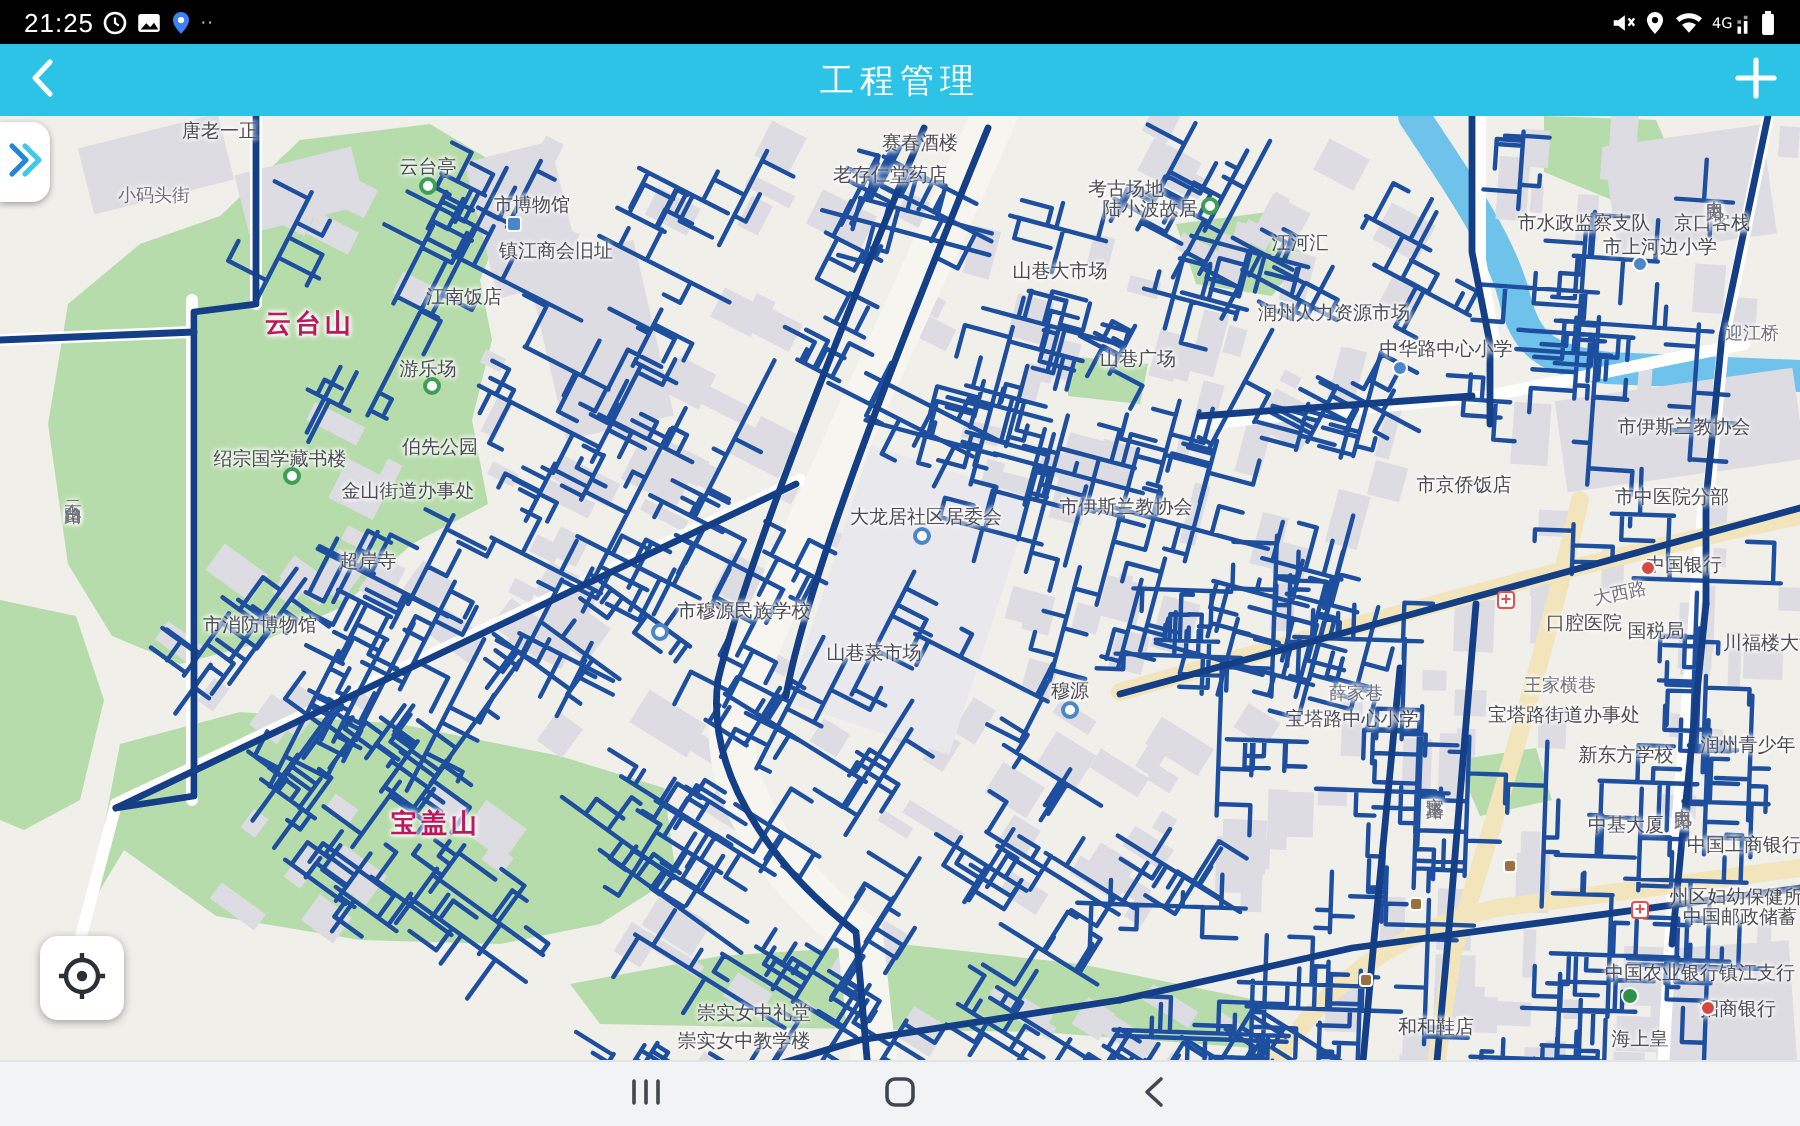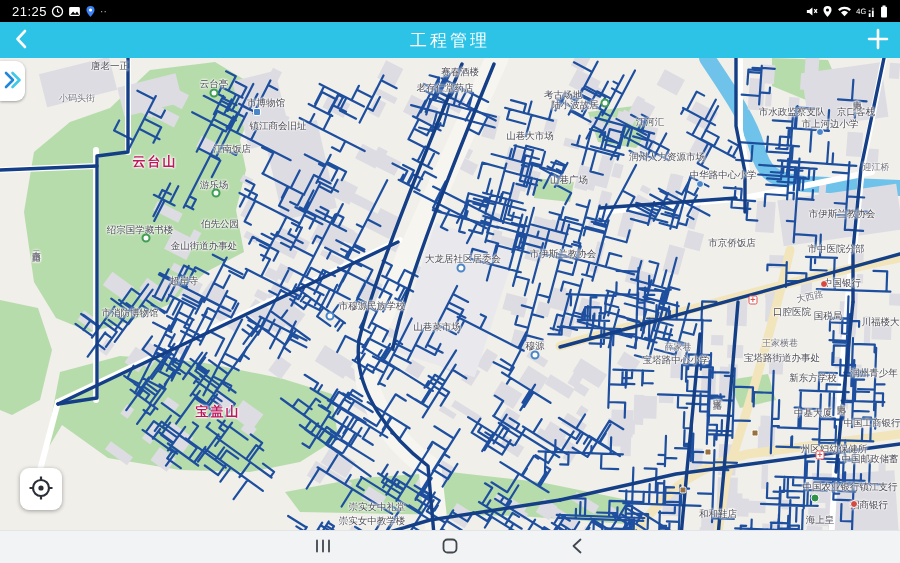--- a/index.html
+++ b/index.html
@@ -507,21 +507,21 @@
         <div class="mlabel" style="left: 874px; top: 315px;">润州青少年</div>
         <div class="mlabel" style="left: 813px; top: 355px;">中基大厦</div>
         <div class="mlabel" style="left: 872px; top: 365px;">中国工商银行</div>
         <div class="mlabel road vert" style="left: 717px; top: 335px;">宝塔路</div>
         <div class="mlabel road vert" style="left: 841px; top: 340px;">电力路</div>
         <div class="mlabel" style="left: 463px; top: 201px;">大龙居社区居委会</div>
         <div class="mlabel" style="left: 563px; top: 196px;">市伊斯兰教协会</div>
         <div class="mlabel" style="left: 372px; top: 248px;">市穆源民族学校</div>
         <div class="mlabel" style="left: 437px; top: 269px;">山巷菜市场</div>
         <div class="mlabel" style="left: 535px; top: 288px;">穆源</div>
-        <div class="mlabel" style="left: 824px; top: 391px; padding-left: 20px;">州区妇幼保健所</div>
+        <div class="mlabel" style="left: 858px; top: 391px; padding-left: 20px;">州区妇幼保健所</div>
         <div class="mlabel" style="left: 870px; top: 401px;">中国邮政储蓄</div>
         <div class="mlabel" style="left: 850px; top: 429px;">中国农业银行镇江支行</div>
         <div class="mlabel" style="left: 869px; top: 447px;">招商银行</div>
         <div class="mlabel" style="left: 718px; top: 456px;">和和鞋店</div>
         <div class="mlabel" style="left: 820px; top: 462px;">海上皇</div>
         <div class="mlabel" style="left: 377px; top: 449px;">崇实女中礼堂</div>
         <div class="mlabel" style="left: 372px; top: 463px;">崇实女中教学楼</div>
         <span class="poi red-cross" style="left: 753px; top: 242px;"></span>
         <span class="poi red-cross" style="left: 820px; top: 397px;"></span>
         <span class="poi bank" style="left: 824px; top: 226px;"></span>

